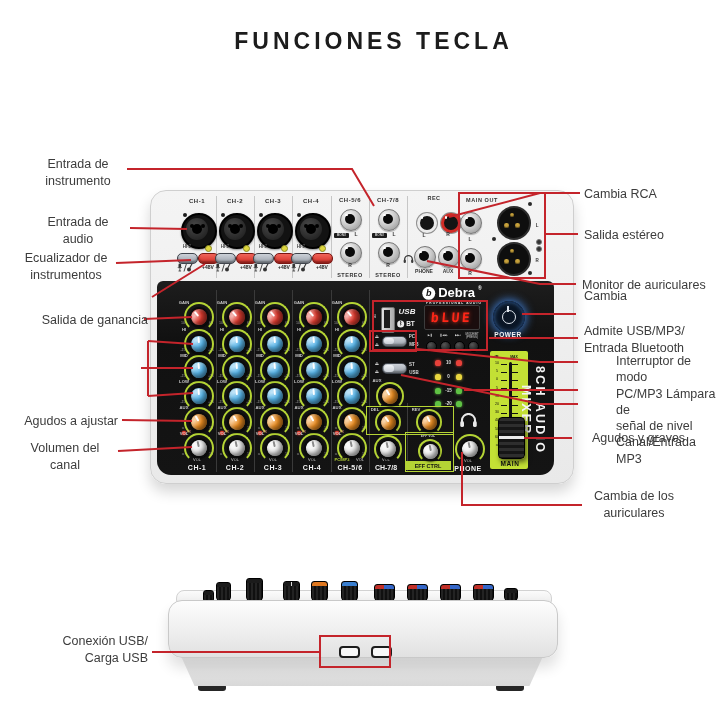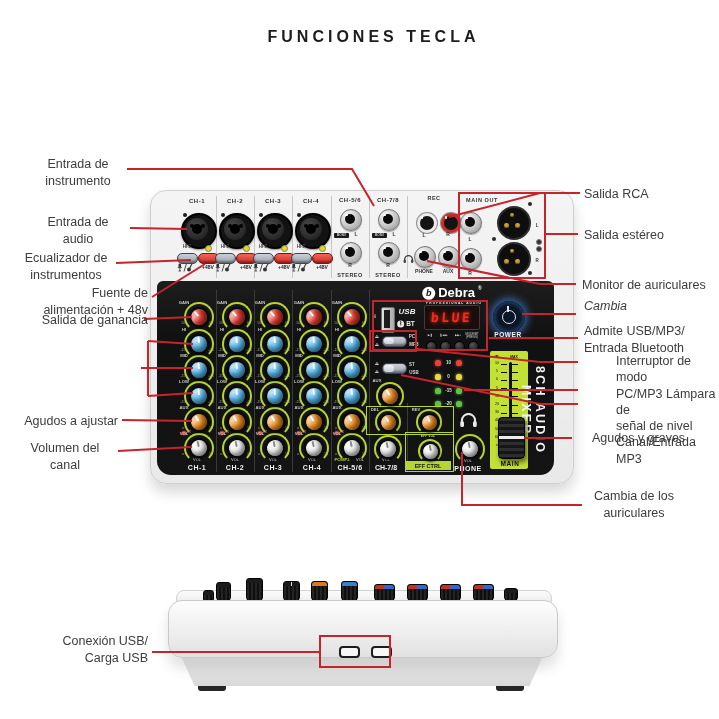--- a/index.html
+++ b/index.html
@@ -2,21 +2,21 @@
 <html><head>
 <meta charset="utf-8">
 <style>
   html,body{margin:0;padding:0;background:#fff;}
   .stage{position:relative;width:719px;height:719px;background:#fff;overflow:hidden;
          font-family:"Liberation Sans",sans-serif;}
   .abs{position:absolute;z-index:5;}
   .txt{position:absolute;z-index:6;transform:translate(-50%,-50%);white-space:nowrap;
        text-align:center;line-height:1.1;font-family:"Liberation Sans",sans-serif;}
   #title{position:absolute;left:0;right:0;top:28px;margin:0;text-align:center;
-         font-size:16px;font-weight:700;letter-spacing:4px;color:#1c1c1c;padding-left:28px;}
+         font-size:23px;font-weight:700;letter-spacing:4px;color:#1c1c1c;padding-left:28px;}
   
   #mixer-body{position:absolute;left:150px;top:190px;width:422px;height:292px;z-index:1;
     background:linear-gradient(180deg,#f4f4f4,#e9e9e9);border:1px solid #cfcfcf;border-radius:16px;
     box-shadow:0 8px 14px rgba(0,0,0,.16);}
   #black-panel{position:absolute;left:157px;top:281px;width:397px;height:194px;z-index:2;
     background:linear-gradient(180deg,#1d1d1d,#111 30%,#141414);border-radius:6px 6px 14px 14px;}
   
   .knob{border-radius:50%;border:2px solid #0b0b0b;z-index:7;
     box-shadow:inset -2px -3px 4px rgba(0,0,0,.5),inset 2px 3px 3px rgba(255,255,255,.35),0 1px 2px rgba(0,0,0,.65);}
   .ptr{position:absolute;left:50%;top:4%;width:2px;height:40%;background:#fff;
@@ -202,32 +202,30 @@
       <rect x="320" y="636" width="70" height="31"></rect>
     </g>
   </svg>
 
 <div class="callout" style="left: 28px; top: 156px; width: 100px; text-align: center;">Entrada de
 instrumento</div>
     <div class="callout" style="left: 28px; top: 214px; width: 100px; text-align: center;">Entrada de
 audio</div>
     <div class="callout" style="left: 12px; top: 250px; width: 108px; text-align: center;">Ecualizador de
 instrumentos</div>
-    <div class="callout" style="left: 8px; top: 285px; width: 140px; text-align: right;">Fuente de
-alimentación + 48v</div>
     <div class="callout" style="left: 8px; top: 312px; width: 140px; text-align: right;">Salida de ganancia</div>
     <div class="callout" style="left: 8px; top: 413px; width: 110px; text-align: right;">Agudos a ajustar</div>
     <div class="callout" style="left: 15px; top: 440px; width: 100px; text-align: center;">Volumen del
 canal</div>
     <div class="callout" style="left: 28px; top: 633px; width: 120px; text-align: right;">Conexión USB/
 Carga USB</div>
-    <div class="callout" style="left: 584px; top: 186px;">Salida RCA</div>
+    <div class="callout" style="left: 584px; top: 186px;">Cambia RCA</div>
     <div class="callout" style="left: 584px; top: 227px;">Salida estéreo</div>
     <div class="callout" style="left: 582px; top: 277px;">Monitor de auriculares</div>
-    <div class="callout" style="left: 584px; top: 298px; font-style: italic;">Cambia</div>
+    <div class="callout" style="left: 584px; top: 288px;">Cambia</div>
     <div class="callout" style="left: 584px; top: 323px;">Admite USB/MP3/
 Entrada Bluetooth</div>
     <div class="callout" style="left: 584px; top: 353px; line-height: 1.3; margin-left: 32px;">Interruptor de modo
 PC/MP3 Lámpara de
 señal de nivel
 Canal/Entrada MP3</div>
     <div class="callout" style="left: 592px; top: 430px;">Agudos y graves</div>
     <div class="callout" style="left: 584px; top: 488px; width: 100px; text-align: center;">Cambia de los
 auriculares</div>
     <div class="abs" style="left: 216px; top: 196px; width: 1px; height: 82px; background: rgb(198, 198, 198);"></div>

